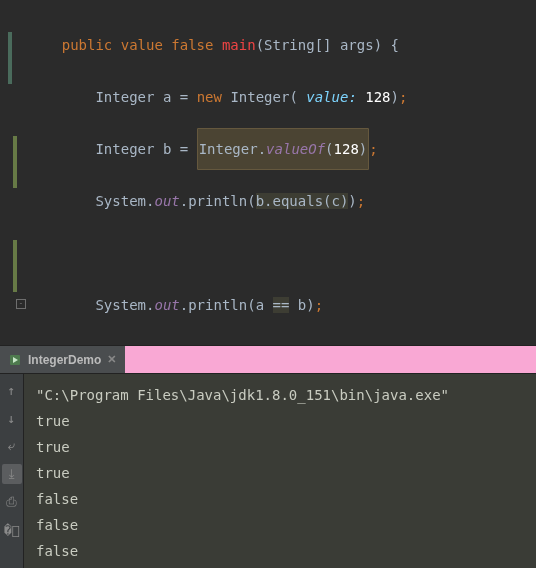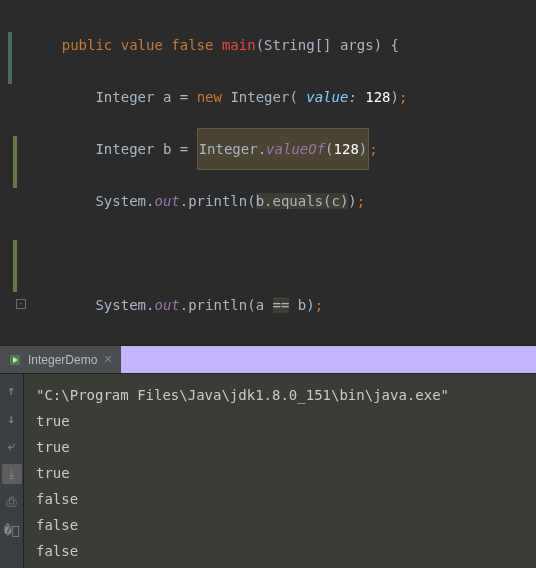--- a/index.html
+++ b/index.html
@@ -70,26 +70,27 @@
   flex: 1;
   background: #3a3c36;
   border-top: 1px solid #222;
   display: flex;
   position: relative;
 }
 .run-tabbar {
   position: absolute;
   top: 0; left: 0; right: 0;
   height: 28px;
-  background: #c4b5fd;
+  background: #f9a8d4;
   border-bottom: 1px solid #222;
   display: flex;
   align-items: center;
   font-family: -apple-system, "Segoe UI", sans-serif;
   font-size: 12px;
+  font-weight: bold;
 }
 .run-tab {
   display: flex;
   align-items: center;
   gap: 6px;
   padding: 0 8px;
   height: 100%;
   background: #4a4d4f;
   color: #bbb;
 }

